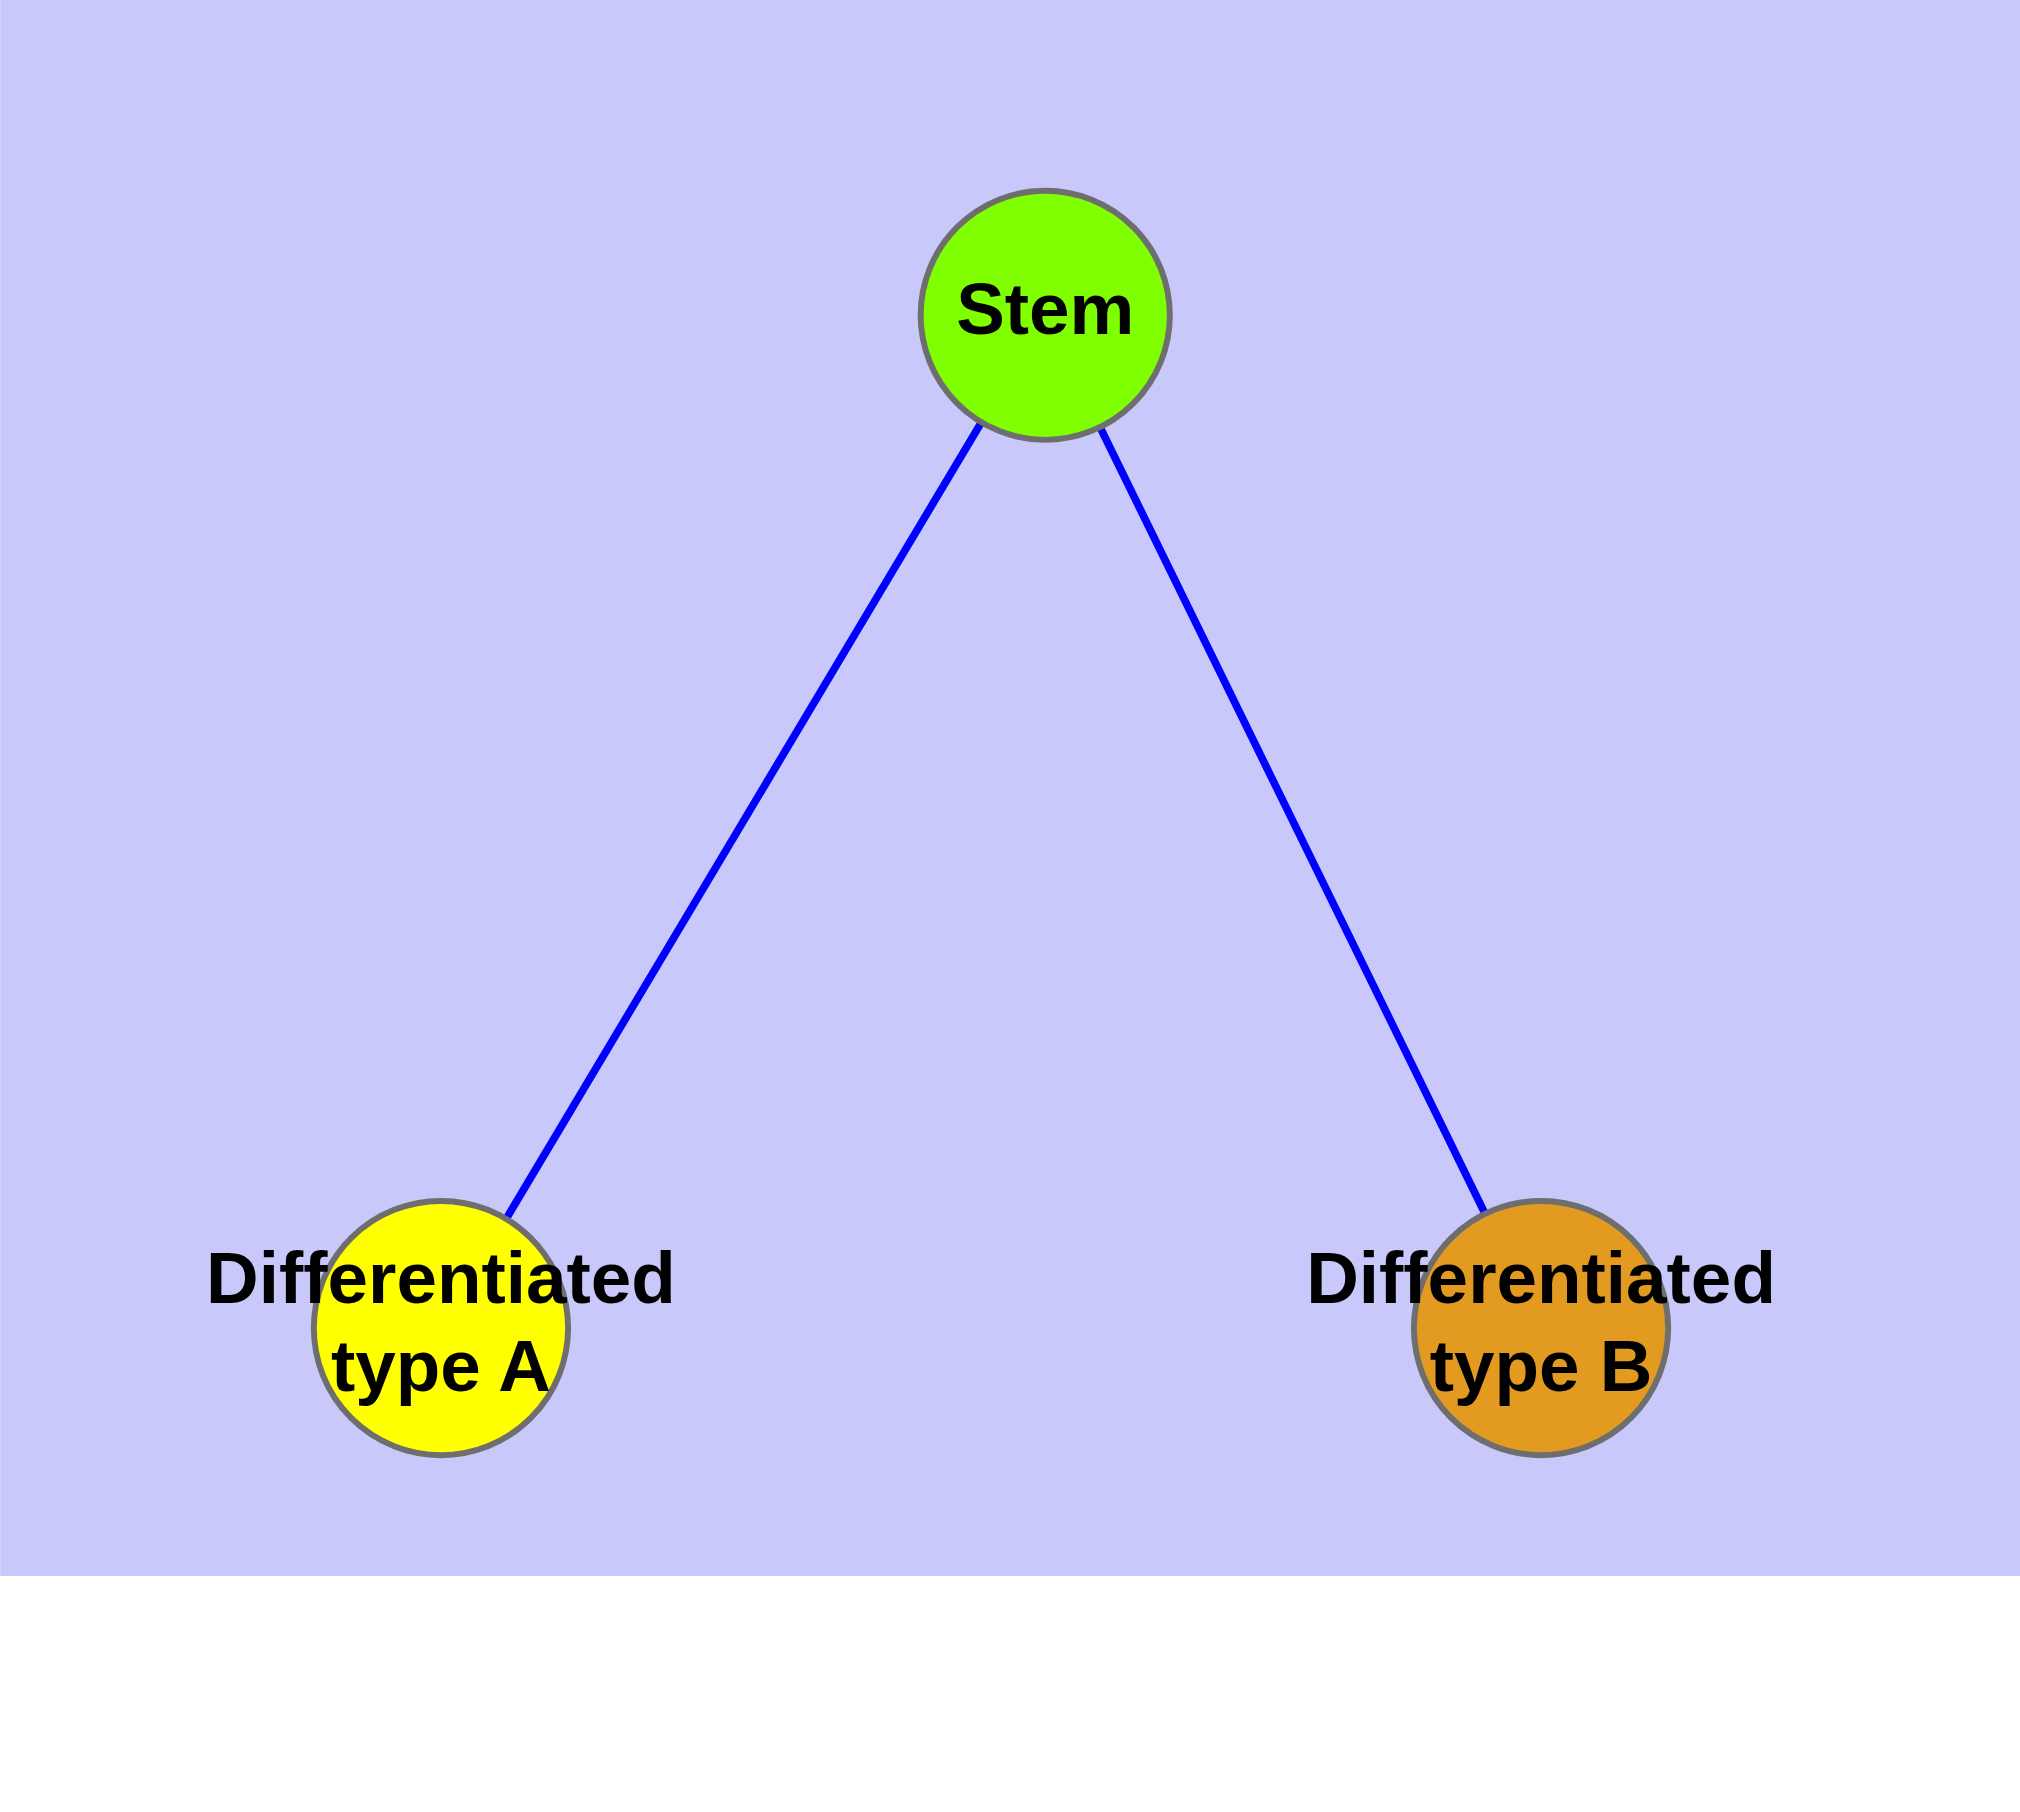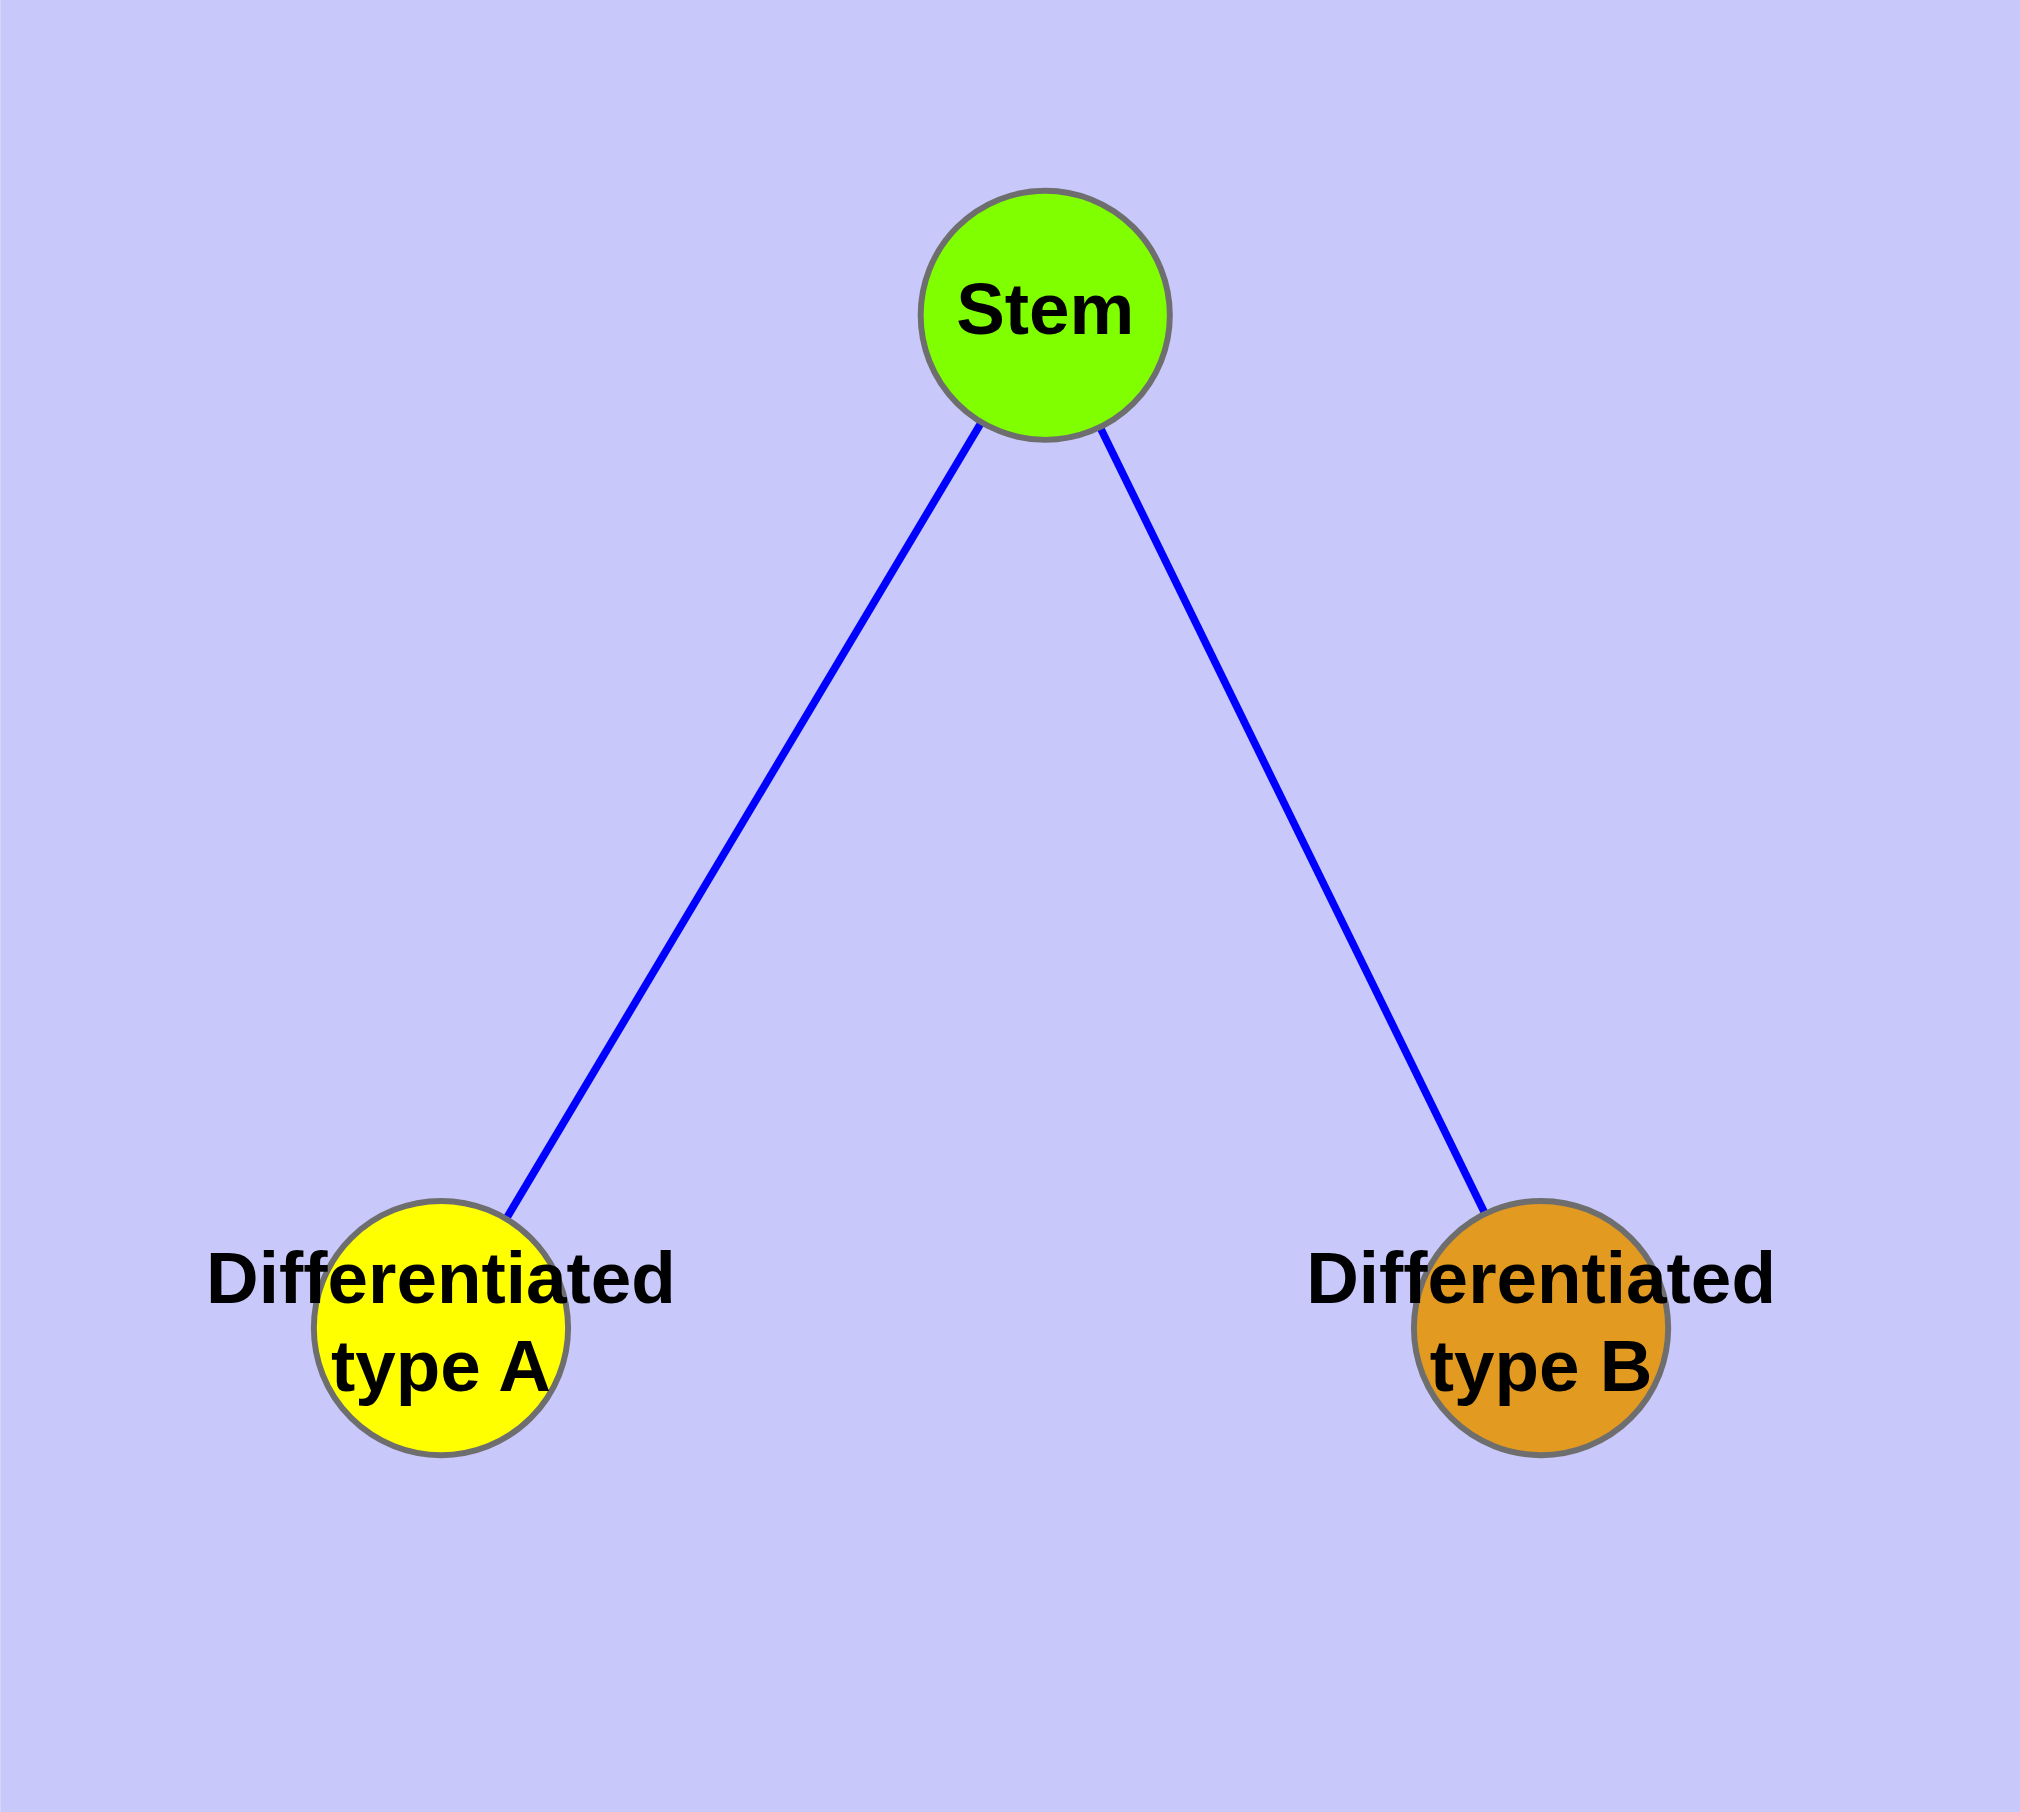--- a/index.html
+++ b/index.html
@@ -28,21 +28,21 @@
     font-weight: bold;
     fill: #000000;
     text-anchor: middle;
     dominant-baseline: middle;
     white-space: pre;
   }
 </style>
 </head>
 <body>
 
-<div id="canvas" style="width: 2021px; height: 1812px;">
+<div id="canvas" style="width: 2021px; height: 1576px;">
   <svg id="graph-svg" viewBox="0 0 2384 2138" xmlns="http://www.w3.org/2000/svg" style="width: 2021px; height: 1812px;">
 
     <rect id="bg-rect" x="0" y="0" width="2384" height="2138" fill="#c8c8fa"></rect>
 
     <g id="edges-layer">
         <line x1="1233" y1="372" x2="520" y2="1567" stroke="#0000ff" stroke-width="9" stroke-linecap="butt"></line>
         <line x1="1233" y1="372" x2="1818" y2="1567" stroke="#0000ff" stroke-width="9" stroke-linecap="butt"></line>
       </g>
     <g id="nodes-layer">
         <circle cx="1233" cy="372" r="147" fill="#7fff00" stroke="#6e6e6e" stroke-width="7"></circle>

